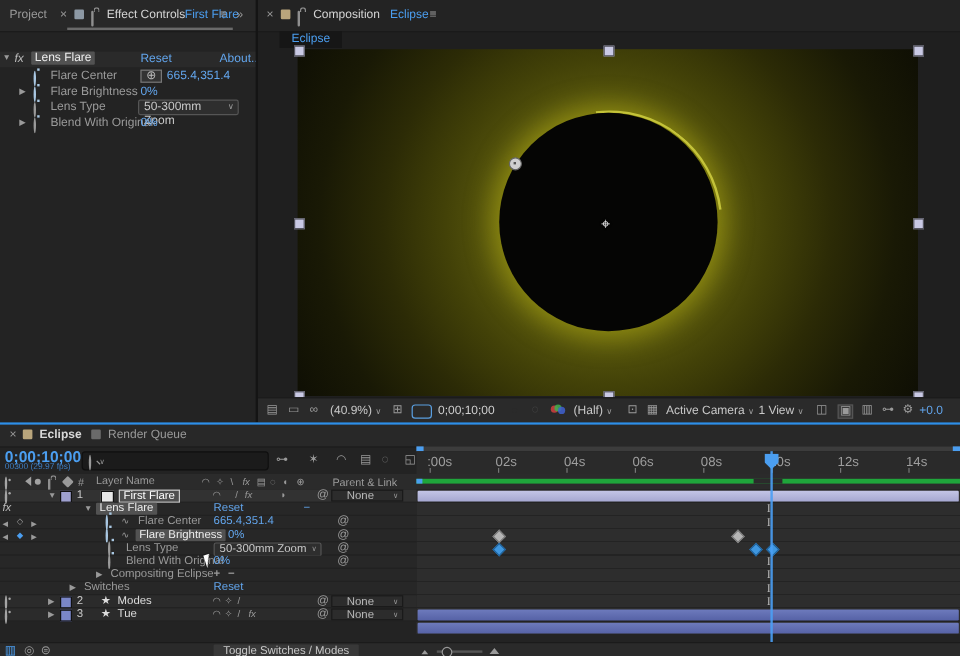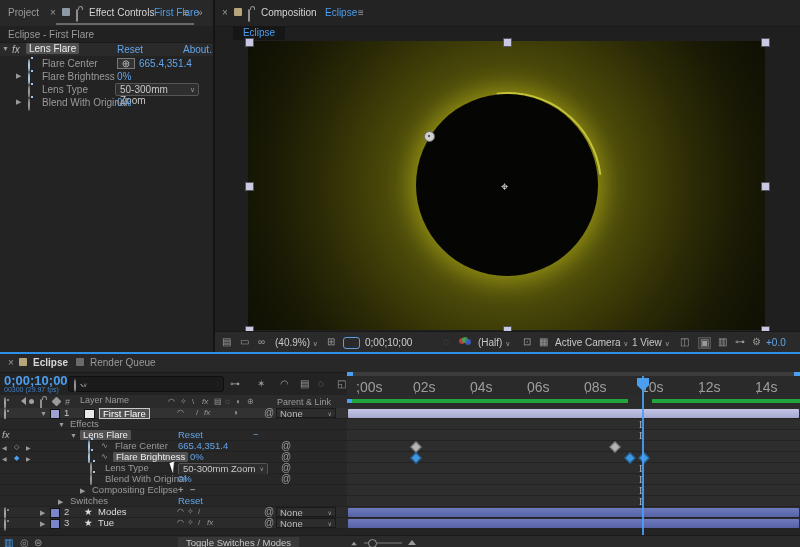--- a/index.html
+++ b/index.html
@@ -44,40 +44,40 @@
   .camera:before{content:"";position:absolute;left:4px;top:2px;width:4px;height:4px;border-radius:50%;background:#2a2a2a;}
   .rgbdots{width:12px;height:9px;position:relative;}
   .rgbdots i{position:absolute;width:6px;height:6px;border-radius:50%;opacity:.85;}
   
   .tl{left:0;top:352px;width:800px;height:195px;background:#232323;border-top:2px solid #2e8fe8;box-sizing:border-box;}
   .tl-tabs{left:0;top:0;width:800px;height:18px;background:#282828;border-bottom:1px solid #1b1b1b;}
   .searchbox{left:68px;top:4px;width:154px;height:14px;background:#1b1b1b;border:1px solid #0f0f0f;border-radius:3px;}
   .mag{width:6px;height:6px;border:1px solid #9a9a9a;border-radius:50%;position:relative;}
   .mag:after{content:"";position:absolute;left:5px;top:5px;width:4px;height:1px;background:#9a9a9a;transform:rotate(45deg);}
   .ruler{left:347px;top:22px;width:453px;height:19px;background:#2a2a2a;border-bottom:1px solid #1f1f1f;}
-  .rlabel{position:absolute;top:3px;font-size:14px;color:#9e9e9e;}
+  .rlabel{position:absolute;top:3px;font-size:11px;color:#9e9e9e;}
   .rtick{position:absolute;bottom:1px;width:1px;height:4px;background:#777;}
   .nav{left:347px;top:18px;width:453px;height:4px;background:#3c3c3c;}
   .nav i{position:absolute;top:0;width:6px;height:4px;background:#4b9ef0;}
   .hdr{left:0;top:41px;width:800px;height:13px;background:#2b2b2b;border-bottom:1px solid #1f1f1f;font-size:9px;}
   .eye{width:9px;height:6px;border:1px solid #a5a5a5;border-radius:50%;position:relative;}
   .eye:after{content:"";position:absolute;left:2px;top:1px;width:2px;height:2px;border-radius:50%;background:#a5a5a5;}
   .spk{width:0;height:0;border:4px solid transparent;border-right:5px solid #a0a0a0;}
   .solo{width:5px;height:5px;border-radius:50%;background:#a0a0a0;}
   .tag{width:7px;height:7px;background:#9a9a9a;border-radius:1px;transform:rotate(45deg);}
   .rows{left:0;top:54px;width:347px;}
   .row{position:relative;width:347px;height:11px;box-sizing:border-box;border-bottom:1px solid #212121;
        background:#2b2b2b;line-height:10px;font-size:9.5px;}
   .row.prop{background:#272727;}
   .row.sel{background:#323232;}
   .row .a{top:0;line-height:10px;}
   .namefield{border:1px solid #c9c9c9;background:#4f4f4f;color:#fff;padding:0 3px;line-height:9px;height:9px;}
   .colorchip{width:8px;height:8px;border:1px solid #111;}
   .nonedd{position:absolute;top:0;left:276px;width:60px;height:10px;background:#2c2c2c;
-          border:1px solid #1a1a1a;color:#bbb;line-height:9px;padding-left:3px;box-sizing:border-box;}
+          border:1px solid #1a1a1a;color:#bbb;line-height:9px;padding-left:12px;box-sizing:border-box;}
   .lanes{left:347px;top:54px;width:453px;height:121px;
          background:repeating-linear-gradient(to bottom,#2d2d2d 0 10px,#232323 10px 11px);}
   .greenbar{left:347px;top:45px;width:453px;height:4px;background:#1fa53b;}
   .layerbar{position:absolute;left:1px;width:451px;height:9px;border-radius:1px;}
   .kf{position:absolute;width:6px;height:6px;transform:rotate(45deg);}
   .kf.gray{background:#b5b5b5;border:1px solid #777;}
   .kf.bluek{background:#3f97e0;border:1px solid #1f5f96;}
   .ibeam{position:absolute;font-family:"Liberation Serif",serif;font-size:10px;color:#b8b8b8;line-height:11px;}
   .playline{left:642px;top:22px;width:2px;height:159px;background:#4a9ff5;opacity:.9;z-index:6;}
   .playhead{left:637px;top:24px;width:12px;height:13px;background:#4b9ef0;z-index:7;
@@ -101,23 +101,20 @@
       <span class="a dim" style="left:8px;top:7px;">Project</span>
       <span class="a dim" style="left:50px;top:7px;">×</span>
       <span class="a grip" style="left:62px;top:8px;background:#8d99a5;"></span>
       <span class="a lock" style="left:76px;top:10px;"></span>
       <span class="a" style="left:89px;top:7px;color:#d4d4d4;">Effect Controls</span>
       <span class="a blue" style="left:154px;top:7px;color:#4b9ef0;">First Flare</span>
       <span class="a dim" style="left:183px;top:7px;">≡</span>
       <span class="a dim" style="left:197px;top:7px;">»</span>
       <span class="a" style="left:56px;top:23px;width:138px;height:2px;background:#6a6a6a;"></span>
     </div>
-    <div class="a" style="left:0;top:26px;width:214px;height:16px;background:#212121;border-bottom:1px solid #1a1a1a;">
-      <span class="a dim" style="left:8px;top:3px;">Eclipse - First Flare</span>
-    </div>
 
     <div class="a" style="left:0;top:43px;width:214px;height:13px;background:#2a2a2a;">
       <span class="a dim" style="left:2px;top:2px;font-size:7px;">▼</span>
       <span class="a" style="left:12px;top:1px;font-style:italic;color:#bbb;">fx</span>
       <span class="a chip" style="left:26px;top:0;">Lens Flare</span>
       <span class="a blue" style="left:117px;top:1px;">Reset</span>
       <span class="a blue" style="left:183px;top:1px;">About..</span>
     </div>
 
     <div class="a" style="left:0;top:57px;width:214px;height:13px;">
@@ -316,24 +313,20 @@
         <span class="a" style="left:84px;top:1px;width:9px;height:8px;background:#e8e8e8;border:1px solid #111;"></span>
         <span class="a namefield" style="left:99px;top:0;">First Flare</span>
         <span class="a icn" style="left:177px;font-size:8px;">◠</span>
         <span class="a icn" style="left:196px;font-size:8px;">/</span>
         <span class="a icn" style="left:204px;font-size:8px;font-style:italic;">fx</span>
         <span class="a icn" style="left:233px;font-size:8px;">◑</span>
         <span class="a icn" style="left:264px;">@</span>
         <span class="nonedd"><span>None</span><span class="a dim" style="right:3px;font-size:6px;">∨</span></span>
       </div>
 
-      <div class="row prop">
-        <span class="a dim" style="left:58px;font-size:7px;top:1px;">▼</span>
-        <span class="a dim" style="left:70px;">Effects</span>
-      </div>
 
       <div class="row prop">
         <span class="a" style="left:2px;font-style:italic;color:#bbb;">fx</span>
         <span class="a dim" style="left:70px;font-size:7px;top:1px;">▼</span>
         <span class="a chip" style="left:80px;">Lens Flare</span>
         <span class="a blue" style="left:178px;">Reset</span>
         <span class="a blue" style="left:253px;">−</span>
       </div>
 
       <div class="row prop">

